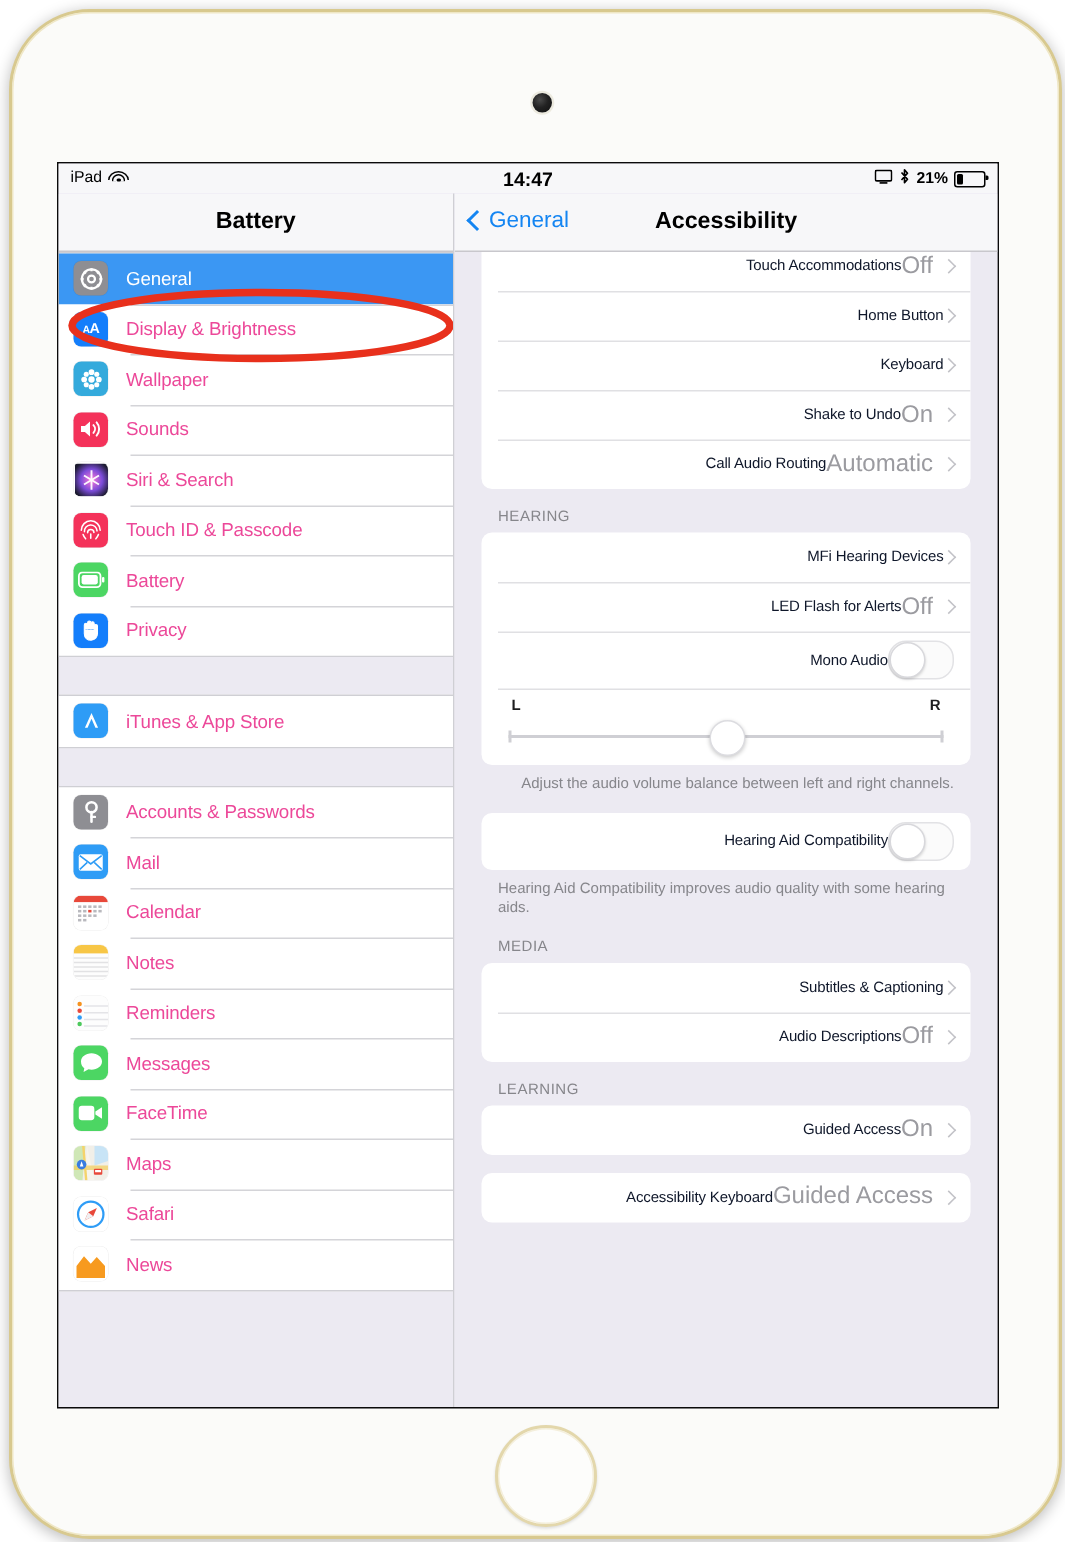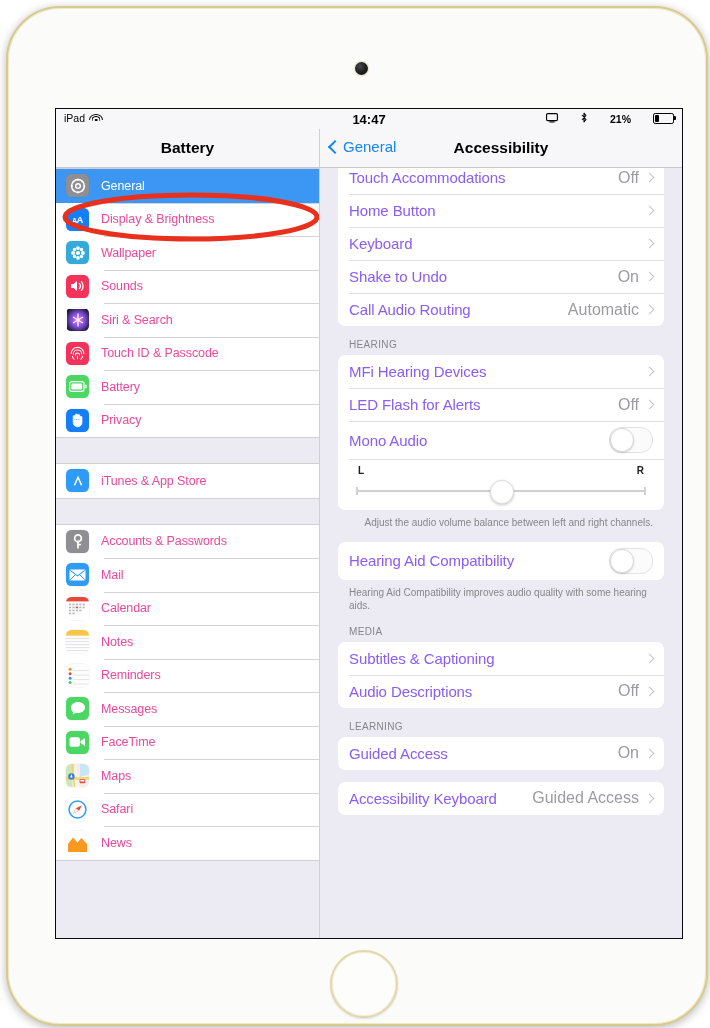--- a/index.html
+++ b/index.html
@@ -10,28 +10,28 @@
           background:#fbfbf9;border:2px solid #d8c98f;
           box-shadow:0 0 0 1px #efe7c6 inset, 0 2px 10px rgba(0,0,0,.28);}
   #camera{position:absolute;left:347px;top:54px;width:13px;height:13px;border-radius:50%;
           background:radial-gradient(circle at 38% 34%, #4a4a4a 0%, #222 45%, #101010 100%);
           box-shadow:0 0 0 1.5px #eceadf;}
   #home-button{position:absolute;left:322px;top:942px;width:64px;height:64px;border-radius:50%;
           background:#fdfdfb;border:2.5px solid #e3d7ab;
           box-shadow:0 0 0 1px #f4efdc inset,0 1px 2px rgba(0,0,0,.12);}
 
   
-  #screen{position:absolute;left:47px;top:100px;width:628px;height:831px;background:#eceaf2;
+  #screen{position:absolute;left:30px;top:100px;width:628px;height:831px;background:#eceaf2;
           overflow:hidden;border:1px solid #0a0a0a;box-sizing:border-box;}
 
   
   #statusbar{position:relative;height:20px;background:#f7f7f9;font-size:10.5px;color:#000;}
   #sb-left{position:absolute;left:8px;top:3px;display:flex;align-items:center;gap:5px;font-weight:500;}
   #sb-center{position:absolute;left:0;right:0;top:3px;text-align:center;font-weight:700;font-size:13px;}
-  #sb-right{position:absolute;right:8px;top:3px;display:flex;align-items:center;gap:22px;font-weight:600;}
+  #sb-right{position:absolute;right:8px;top:3px;display:flex;align-items:center;gap:4px;font-weight:600;}
   .wifi-ico{display:inline-block;width:12px;height:9px;position:relative;}
   .wifi-ico i{position:absolute;border:1.4px solid #000;border-bottom:none;border-radius:50% 50% 0 0/100% 100% 0 0;left:50%;transform:translateX(-50%);}
   .wifi-ico i:nth-child(1){width:12px;height:5px;top:0;}
   .wifi-ico i:nth-child(2){width:7px;height:3.5px;top:2.5px;}
   .wifi-ico i:nth-child(3){width:2.6px;height:2.6px;top:5.4px;background:#000;border-radius:50%;border:none;}
   .batt{display:inline-block;width:19px;height:9px;border:1.2px solid #000;border-radius:2.2px;position:relative;}
   .batt::after{content:"";position:absolute;right:-3px;top:2.3px;width:1.6px;height:3.6px;background:#000;border-radius:0 1px 1px 0;}
   .batt i{position:absolute;left:1px;top:1px;bottom:1px;background:#000;border-radius:1px;}
 
   
@@ -55,21 +55,21 @@
   .s-label{font-size:12.5px;color:#ec4899;margin-left:12px;letter-spacing:-.1px;}
   .ico{width:23px;height:23px;border-radius:5.2px;flex:0 0 auto;position:relative;overflow:hidden;
        display:flex;align-items:center;justify-content:center;color:#fff;font-size:10px;font-weight:700;
        box-shadow:0 0 0 .4px rgba(0,0,0,.07);}
 
   
   .d-pad{padding:0 18px;}
   .d-card{background:#fff;border-radius:7px;overflow:hidden;}
   .d-row{display:flex;align-items:center;height:33px;padding:0 11px;position:relative;cursor:pointer;}
   .d-row + .d-row::before{content:"";position:absolute;left:11px;right:0;top:0;height:.5px;background:#e0e0e3;}
-  .d-label{font-size:15px;color:#8b5cf6;flex:1;letter-spacing:-.1px;}
+  .d-label{font-size:10px;color:#0f172a;flex:1;letter-spacing:-.1px;text-align:right;}
   .d-value{font-size:16px;color:#9b9ba0;margin-right:7px;}
   .chev{display:inline-block;width:6px;height:6px;border-top:1.6px solid #c2c2c7;border-right:1.6px solid #c2c2c7;transform:rotate(45deg);}
   .d-head{font-size:10px;color:#86868b;letter-spacing:.35px;padding:13px 11px 5px 11px;text-transform:uppercase;}
   .d-foot{font-size:10px;color:#86868b;padding:6px 11px 0 11px;line-height:1.35;}
   .d-foot.center{text-align:right;}
   .sp{height:12px;}
 
   
   .toggle{width:42px;height:24px;border-radius:12px;background:#fbfbfb;border:1px solid #e2e2e5;position:relative;cursor:pointer;flex:0 0 auto;}
   .toggle i{position:absolute;left:0px;top:0px;width:22px;height:22px;border-radius:50%;background:#fff;

